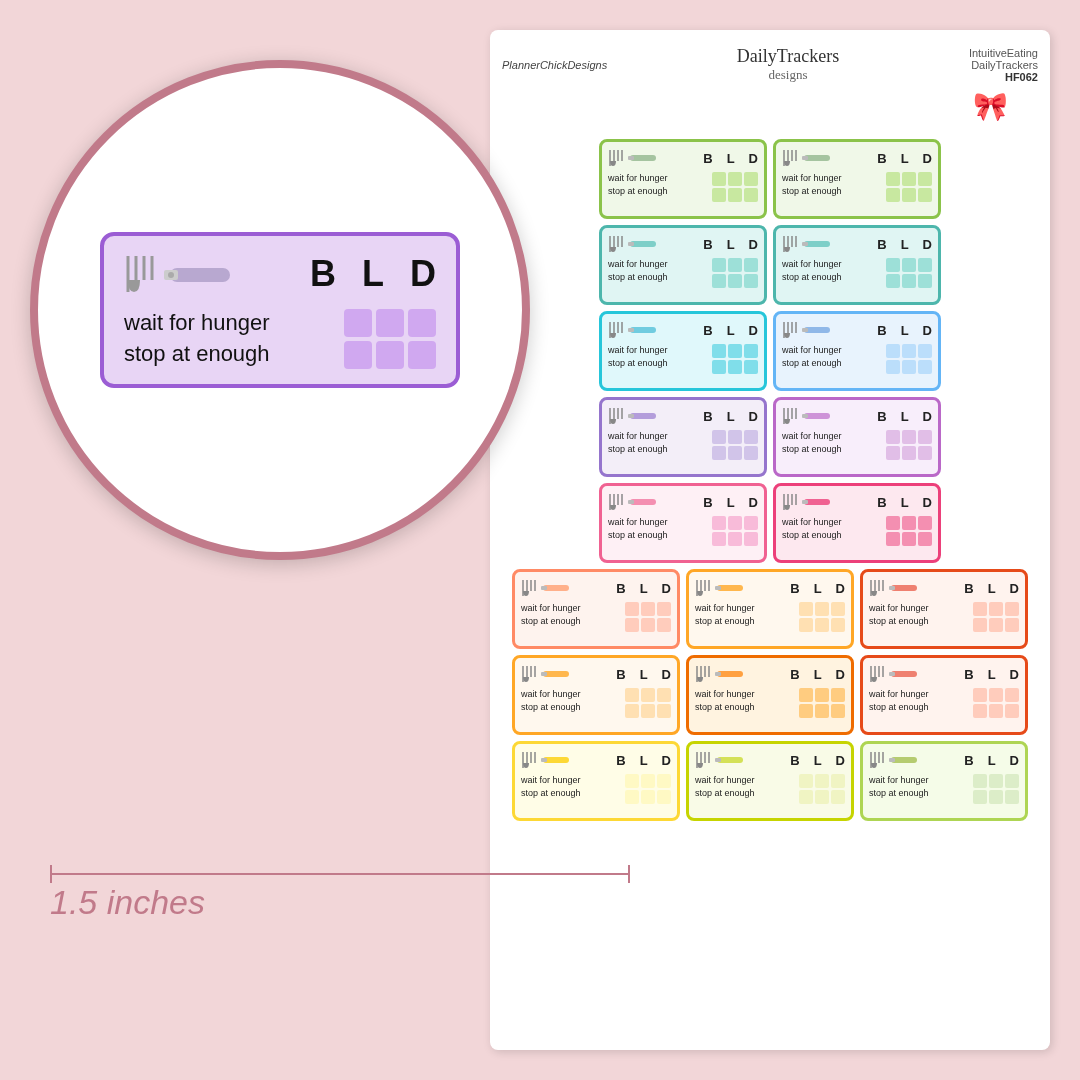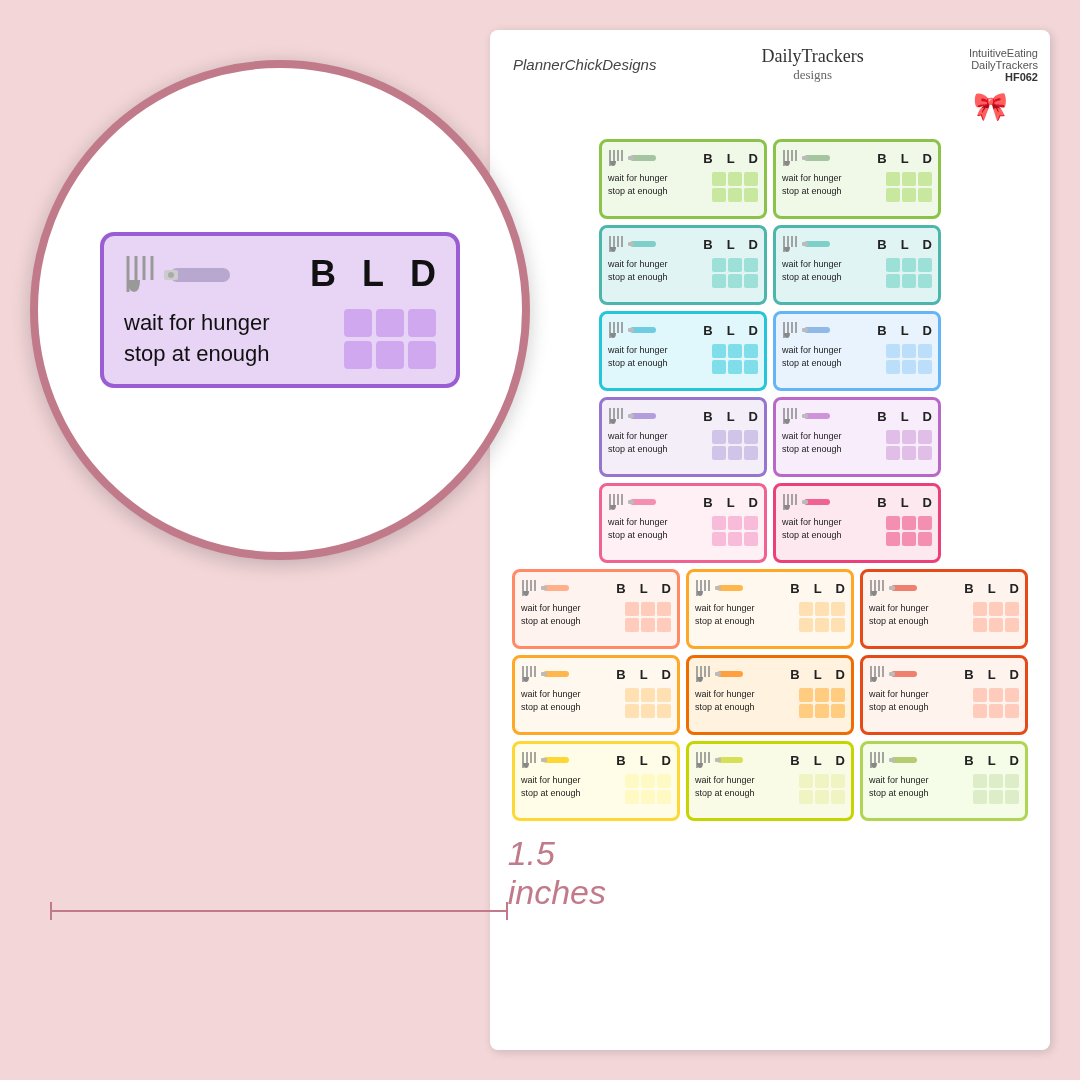--- a/index.html
+++ b/index.html
@@ -38,24 +38,23 @@
 
     .sheet-header {
       display: flex;
       align-items: center;
       justify-content: space-between;
       margin-bottom: 12px;
       padding-bottom: 6px;
     }
 
     .brand-name {
-      font-size: 15px;
+      font-size: 11px;
       color: #444;
       font-style: italic;
-      margin-left: 11px;
     }
 
     .planner-logo {
       font-size: 18px;
       font-family: 'Georgia', serif;
       color: #333;
       text-align: center;
     }
 
     .planner-logo .sub {
@@ -272,26 +271,26 @@
     .big-checkbox-cell {
       width: 28px;
       height: 28px;
       background: #d0a8f0;
       border-radius: 4px;
     }
 
     
     .measurement-container {
       position: absolute;
-      bottom: 168px;
+      bottom: 158px;
       left: 50px;
       width: 580px;
       display: flex;
-      flex-direction: row;
-      align-items: flex-end;
+      flex-direction: column;
+      align-items: flex-start;
       z-index: 11;
     }
 
     .measurement-line {
       width: 580px;
       height: 2px;
       background: #c17a8a;
       position: relative;
     }
 

